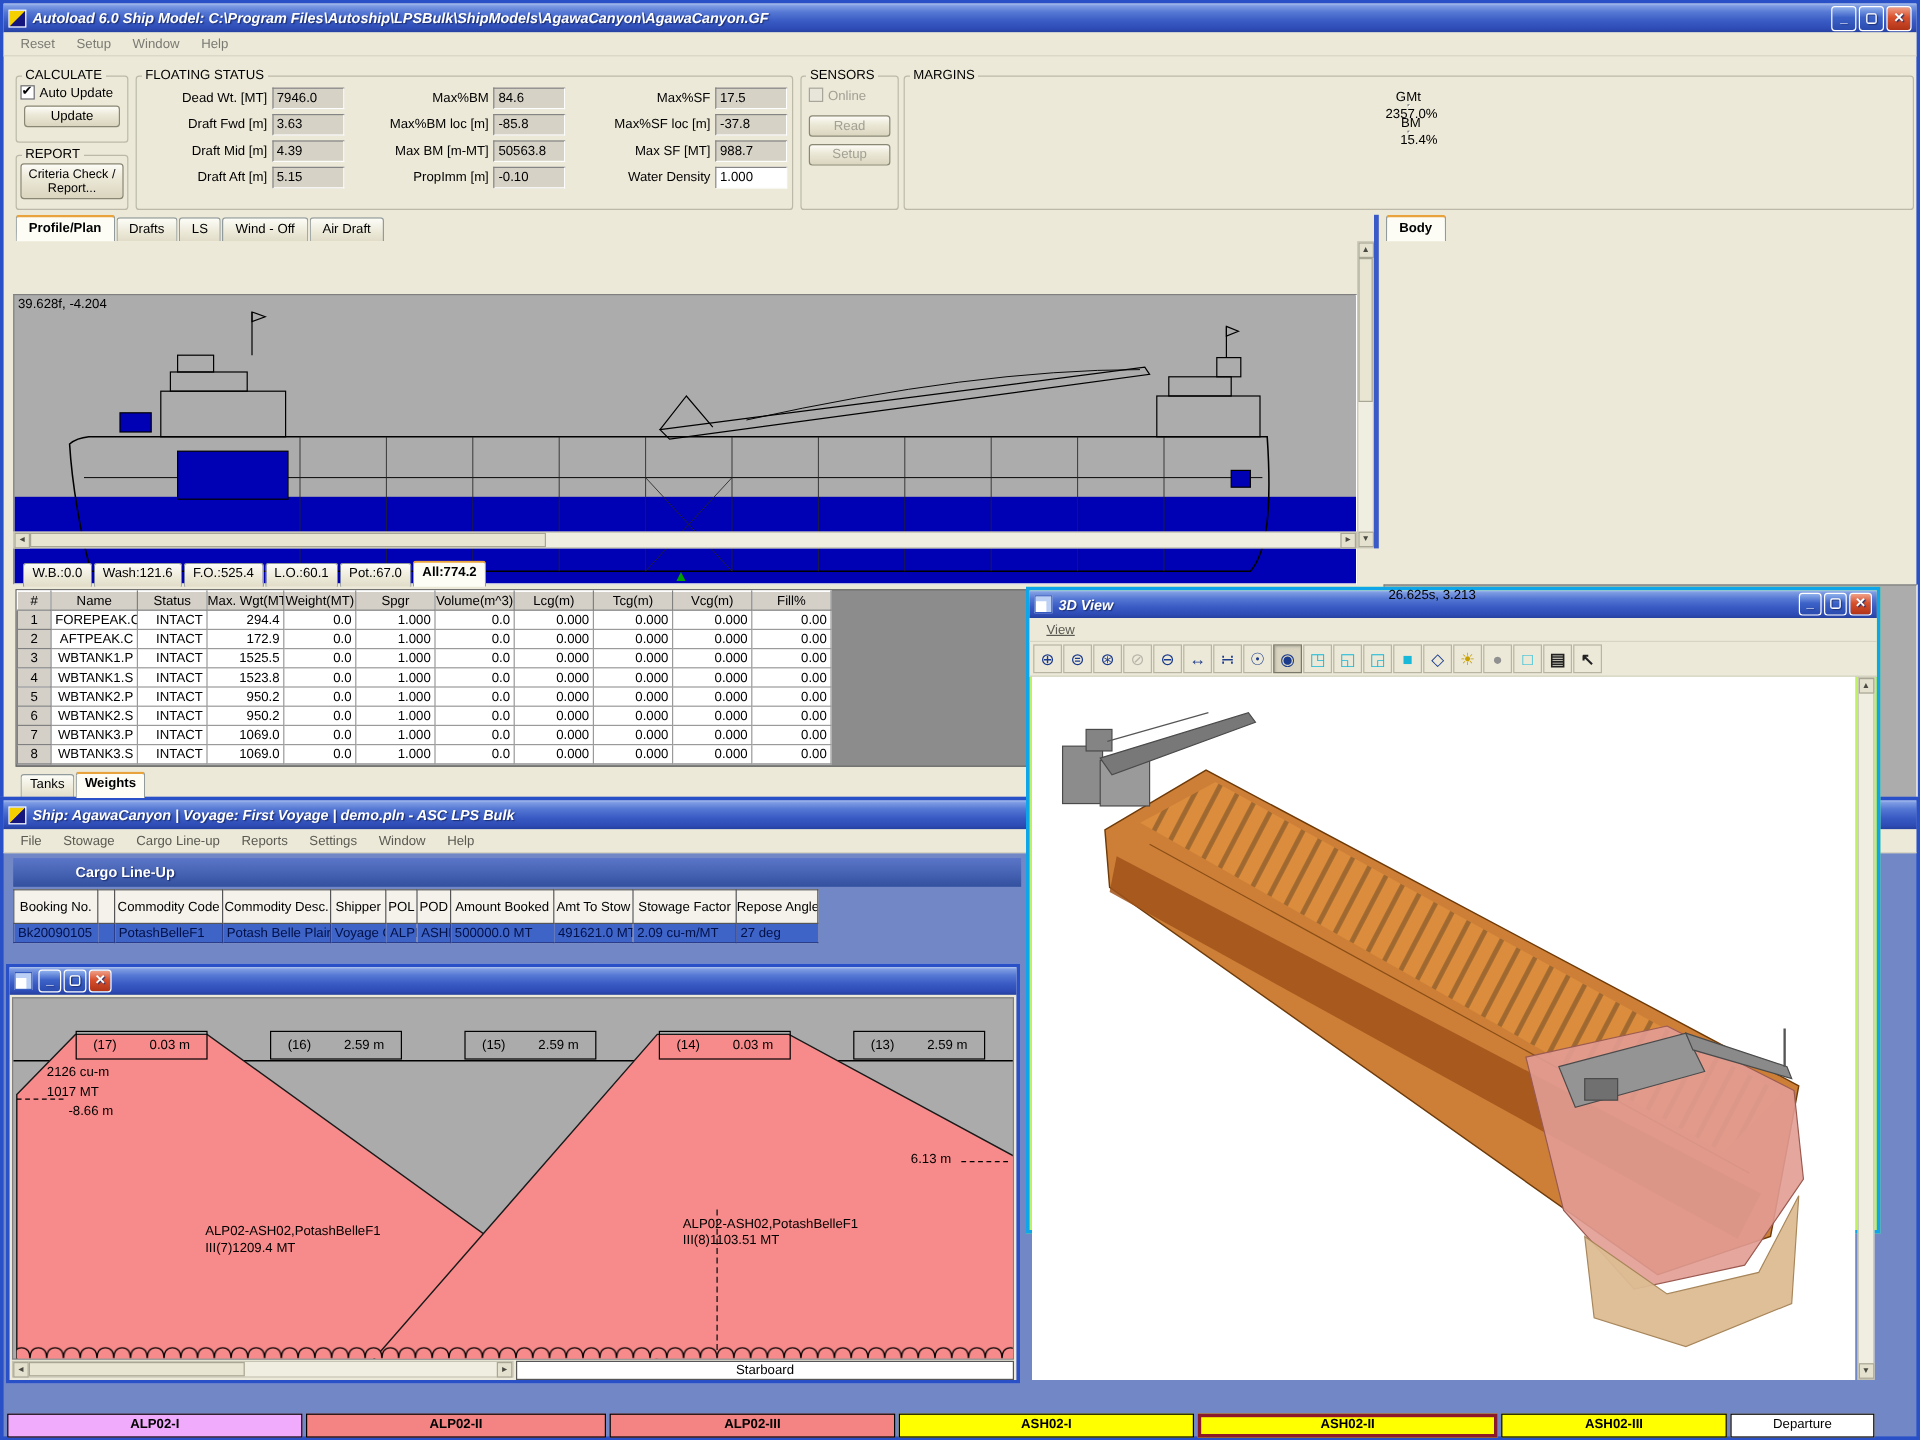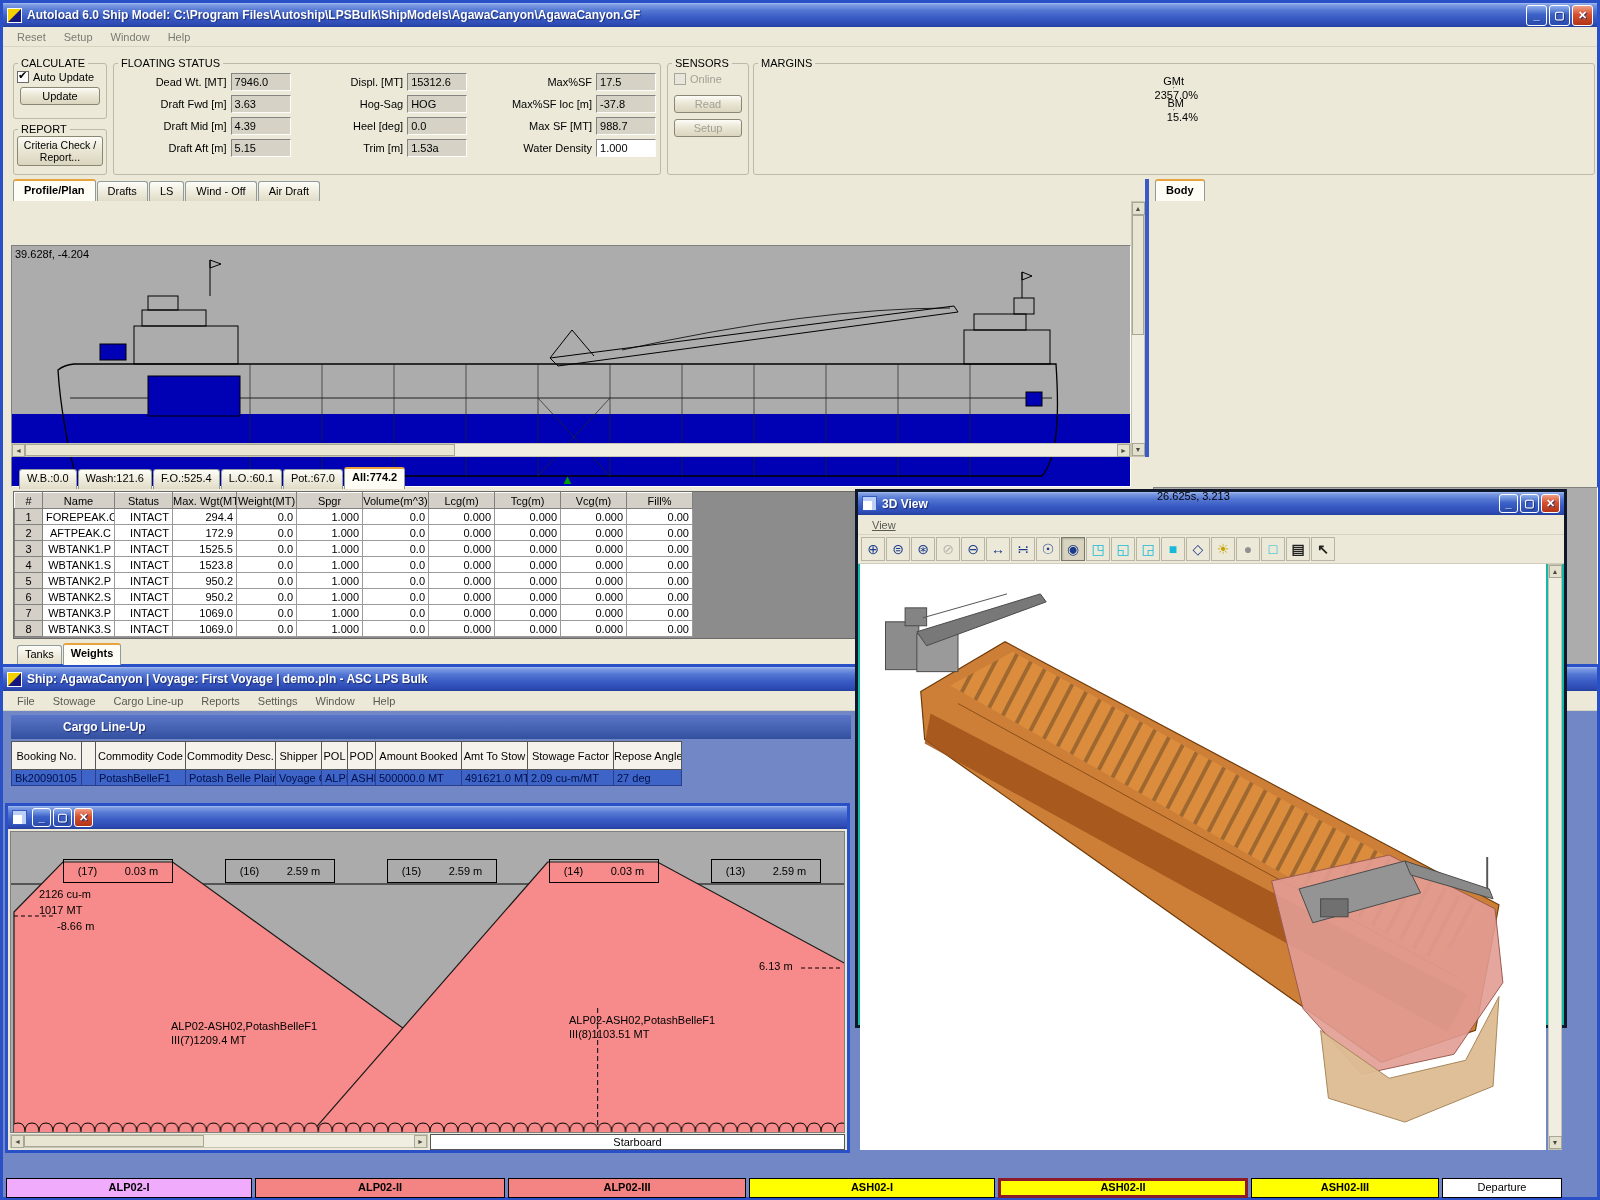--- a/index.html
+++ b/index.html
@@ -6,21 +6,21 @@
   html,body { width:1600px; height:1200px; overflow:hidden; }
   body { font-family:"Liberation Sans", sans-serif; font-size:11px; background:#ECE9D8; position:relative; color:#000; }
   .abs { position:absolute; }
 
   
   .titlebar { height:24px; background:linear-gradient(180deg,#A5BEF0 0%,#7D9BE2 8%,#5578D4 30%,#3A5BC4 60%,#2E4BB4 88%,#24409E 100%);
     display:flex; align-items:center; padding:0 4px; color:#fff; font-weight:bold; font-size:12px; text-shadow:1px 1px 1px #1A2C6E; }
   .titlebar .t-icon { width:15px; height:15px; margin-right:5px; flex:0 0 auto; }
   .diamond-icon { background:linear-gradient(135deg,#F4D000 0%,#F4D000 49%,#15157E 51%,#15157E 100%); border:1px solid #fff; transform:rotate(0deg); }
   .page-icon { background:#fff; border:1px solid #365BC0; box-shadow:inset -4px 4px 0 #BBD0F4; }
-  .t-title { flex:1 1 auto; white-space:nowrap; overflow:hidden; }
+  .t-title { flex:1 1 auto; white-space:nowrap; overflow:hidden;font-style:italic; }
   .t-btns { display:flex; gap:2px; }
   .t-btn { width:21px; height:21px; border:1px solid #fff; border-radius:3px; color:#fff; font-size:11px; line-height:18px; text-align:center;
     background:linear-gradient(180deg,#8FB0EC,#3C62C8 45%,#2A4AAE); font-weight:bold; }
   .t-btn.close { background:linear-gradient(180deg,#F0A088,#D8502C 45%,#B03418); }
   .menubar { height:20px; background:#ECE9D8; display:flex; align-items:center; gap:2px; padding:0 6px; border-bottom:1px solid #D8D4C4; }
   .menu-item { padding:2px 8px; color:#7A7A72; }
   .menubar.dark .menu-item { color:#5A5A52; }
 
   
   fieldset { border:1px solid #BCB9A8; border-radius:3px; position:absolute; background:#ECE9D8; }
@@ -141,37 +141,37 @@
         </div>
           <div class="fsrow">
           <span class="fslabel">Draft Mid [m]</span>
             <span class="fsval">4.39</span>
         </div>
           <div class="fsrow">
           <span class="fslabel">Draft Aft [m]</span>
             <span class="fsval">5.15</span>
         </div>
         </div>
-      <div style="flex:1.12;">
+      <div style="flex:1.2;">
 
       <div class="fsrow">
-          <span class="fslabel">Displ. [MT]</span>
-            <span class="fsval">15312.6</span>
-        </div>
-          <div class="fsrow">
-          <span class="fslabel">Hog-Sag</span>
-            <span class="fsval">HOG</span>
-        </div>
-          <div class="fsrow">
-          <span class="fslabel">Heel [deg]</span>
-            <span class="fsval">0.0</span>
-        </div>
-          <div class="fsrow">
-          <span class="fslabel">Trim [m]</span>
-            <span class="fsval">1.53a</span>
+          <span class="fslabel">Max%BM</span>
+            <span class="fsval">84.6</span>
+        </div>
+          <div class="fsrow">
+          <span class="fslabel">Max%BM loc [m]</span>
+            <span class="fsval">-85.8</span>
+        </div>
+          <div class="fsrow">
+          <span class="fslabel">Max BM [m-MT]</span>
+            <span class="fsval">50563.8</span>
+        </div>
+          <div class="fsrow">
+          <span class="fslabel">PropImm [m]</span>
+            <span class="fsval">-0.10</span>
         </div>
         </div>
       <div style="flex:1.2;">
 
       <div class="fsrow">
           <span class="fslabel">Max%SF</span>
             <span class="fsval">17.5</span>
         </div>
           <div class="fsrow">
           <span class="fslabel">Max%SF loc [m]</span>
@@ -583,21 +583,21 @@
     <span class="sbtn">◄</span>
     <span class="sthumb-h" style="width:180px;"></span>
     <span style="flex:1"></span>
     <span class="sbtn">►</span>
   </div>
   <div class="abs sunkenpanel" style="left:422px;top:328px;width:415px;height:16px;line-height:14px;">
     <span>Starboard</span>
   </div>
 </div>
 
-<div class="abs" style="left:855px;top:489px;width:712px;height:539px;border:3px solid #0f172a;background:#14b8a6;">
+<div class="abs" style="left:855px;top:489px;width:712px;height:539px;border:3px solid #0ea5e9;background:#bef264;">
   <div class="titlebar" style="height:23px;">
     <span class="t-icon page-icon"></span>
     <span class="t-title">3D View</span>
     <span class="t-btns">
       <span class="t-btn" style="width:19px;height:19px;line-height:16px;">_</span>
       <span class="t-btn" style="width:19px;height:19px;line-height:16px;">▢</span>
       <span class="t-btn close" style="width:19px;height:19px;line-height:16px;">✕</span>
     </span>
   </div>
   <div class="menubar dark">

